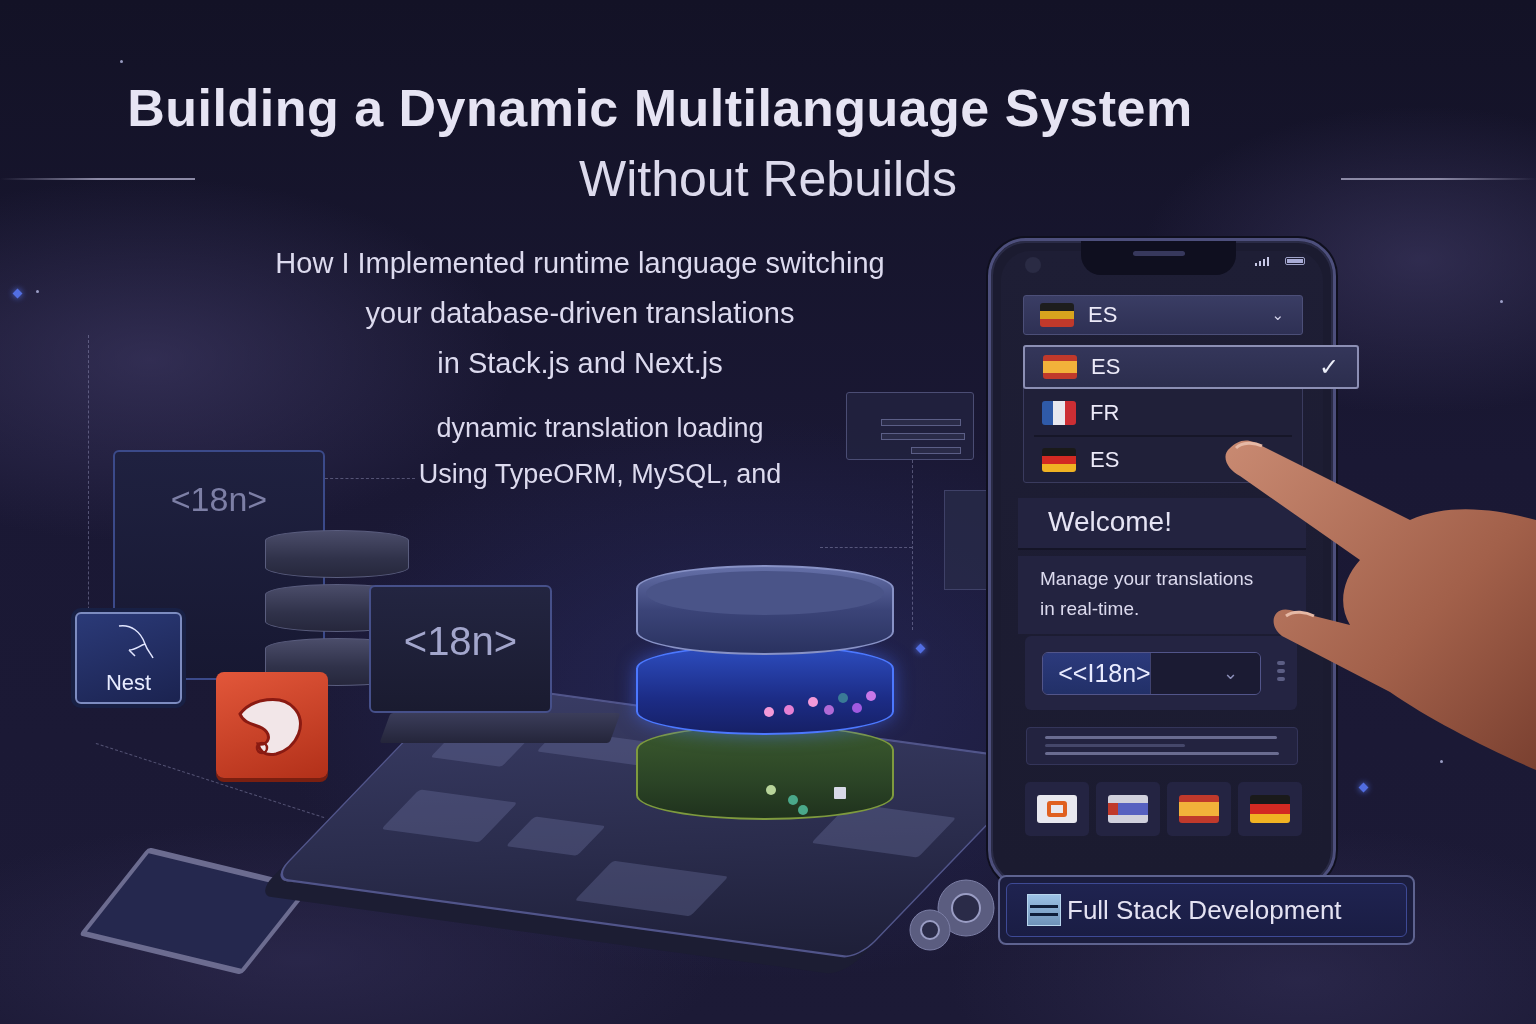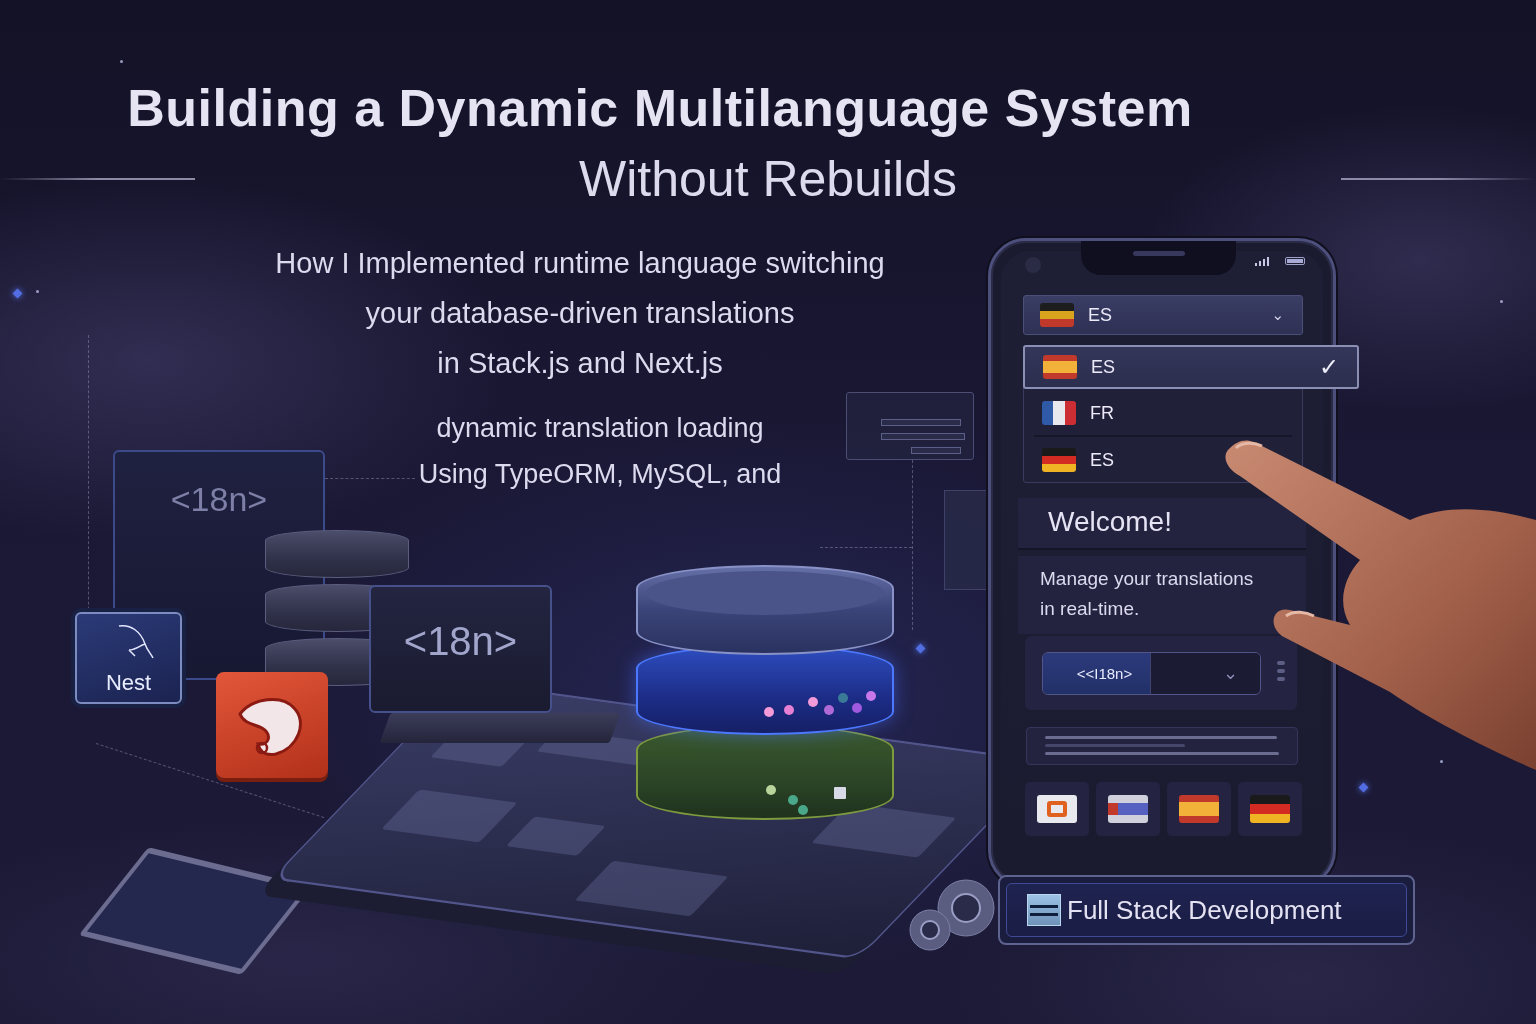--- a/index.html
+++ b/index.html
@@ -114,37 +114,37 @@
   .camera { position: absolute; left: 34px; top: 16px; width: 16px; height: 16px; border-radius: 50%; background: #2a2b44; }
   .signal { position: absolute; left: 264px; top: 16px; display: flex; gap: 2px; align-items: flex-end; }
   .signal i { display: block; width: 2px; background: #c7c8e6; }
   .battery { position: absolute; left: 294px; top: 16px; width: 20px; height: 8px; border: 1px solid #9fa2c8; border-radius: 2px; }
   .battery::after { content: ""; position: absolute; inset: 1px; background: #a8abd6; }
 
   .dropdown { position: absolute; left: 1023px; top: 295px; width: 280px; height: 40px; background: linear-gradient(180deg, #3a3d64, #2e3054); border: 1px solid #4c4f78; display: flex; align-items: center; padding-left: 16px; border-radius: 3px; }
   .flag { width: 34px; height: 24px; border-radius: 3px; overflow: hidden; display: flex; flex-direction: column; flex-shrink: 0; }
   .flag.h { flex-direction: row; }
   .flag > span { flex: 1; }
-  .lang { margin-left: 14px; font-size: 18px; color: #eceaf8; font-family: "Liberation Sans", sans-serif; }
+  .lang { margin-left: 14px; font-size: 22px; color: #eceaf8; font-family: "Liberation Sans", sans-serif; }
   .chev { position: absolute; right: 18px; top: 10px; color: #d8d8ee; font-size: 15px; }
 
   .menu { position: absolute; left: 1023px; top: 345px; width: 280px; height: 138px; background: #202039; border: 1px solid #3a3b5e; border-radius: 3px; }
   .menu-item { position: absolute; left: 0; width: 280px; height: 44px; display: flex; align-items: center; padding-left: 18px; }
   .menu-item.sel { left: 0; top: 0; width: 336px; height: 44px; background: linear-gradient(180deg, #34365a, #2c2e4e); border: 2px solid #8c8fb4; border-radius: 3px; }
   .menu-item.sel .check { position: absolute; right: 18px; top: 6px; font-size: 24px; color: #eceef8; }
   .menu-sep { position: absolute; left: 10px; right: 10px; height: 2px; background: #161628; }
 
   .welcome-box { position: absolute; left: 1018px; top: 498px; width: 288px; height: 52px; background: #232340; border-bottom: 2px solid #151527; }
   .welcome { position: absolute; left: 30px; top: 8px; font-size: 28px; font-family: "Liberation Sans", sans-serif; color: #e6e4f4; }
   .manage-box { position: absolute; left: 1018px; top: 556px; width: 288px; height: 78px; background: #232340; }
   .manage { position: absolute; left: 22px; top: 8px; font-size: 19px; line-height: 30px; color: #dcdaee; font-family: "Liberation Sans", sans-serif; }
 
   .i18n-panel { position: absolute; left: 1025px; top: 636px; width: 272px; height: 74px; background: #242442; border-radius: 6px; }
   .i18n-select { position: absolute; left: 17px; top: 16px; width: 219px; height: 43px; border: 1px solid #52558a; border-radius: 6px; overflow: hidden; display: flex; }
-  .i18n-select .left { width: 107px; background: linear-gradient(180deg, #2c3a7c, #223068); display: flex; align-items: center; justify-content: center; font-size: 15px; color: #e9ebff; font-family: "Liberation Sans", sans-serif; padding-left: 16px; }
+  .i18n-select .left { width: 107px; background: linear-gradient(180deg, #2c3a7c, #223068); display: flex; align-items: center; justify-content: center; font-size: 25px; color: #e9ebff; font-family: "Liberation Sans", sans-serif; padding-left: 16px; }
   .i18n-select .right { flex: 1; background: #1b1b33; border-left: 1px solid #3f4270; position: relative; }
   .i18n-select .right .chev { right: 22px; top: 9px; color: #8d90bb; font-size: 18px; }
   .kebab { position: absolute; left: 252px; top: 25px; display: flex; flex-direction: column; gap: 4px; }
   .kebab i { display: block; width: 8px; height: 4px; border-radius: 2px; background: #5c5e84; }
 
   .lines-panel { position: absolute; left: 1026px; top: 727px; width: 272px; height: 38px; background: #232340; border: 1px solid #34355a; border-radius: 4px; }
   .lines-panel .ln { position: absolute; left: 18px; height: 3px; border-radius: 2px; background: #6a6c90; }
 
   .flag-tiles { position: absolute; left: 1025px; top: 782px; display: flex; gap: 7px; }
   .flag-tile { width: 64px; height: 54px; background: #242442; border-radius: 5px; display: flex; align-items: center; justify-content: center; }

